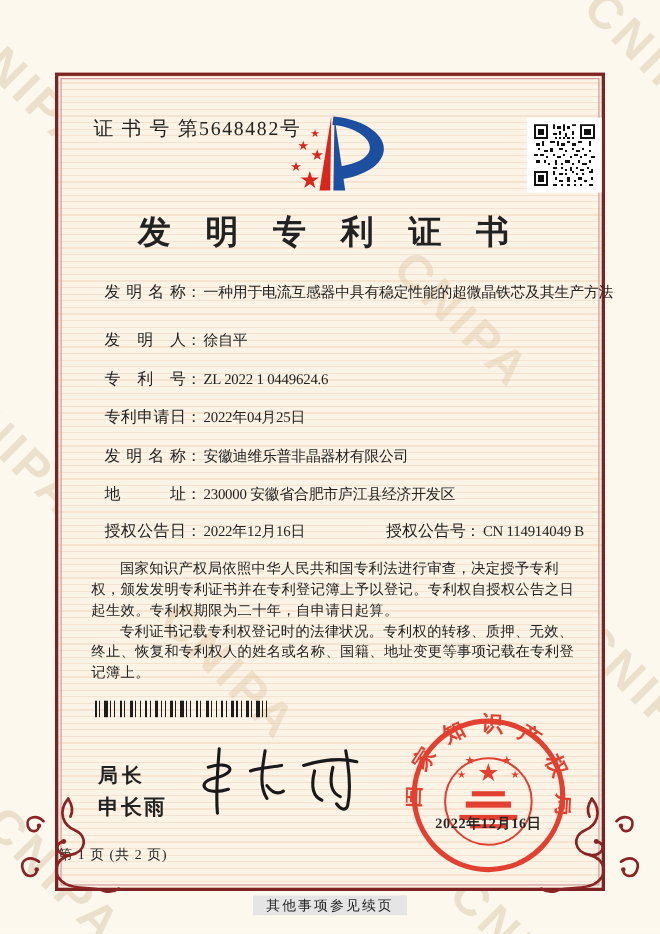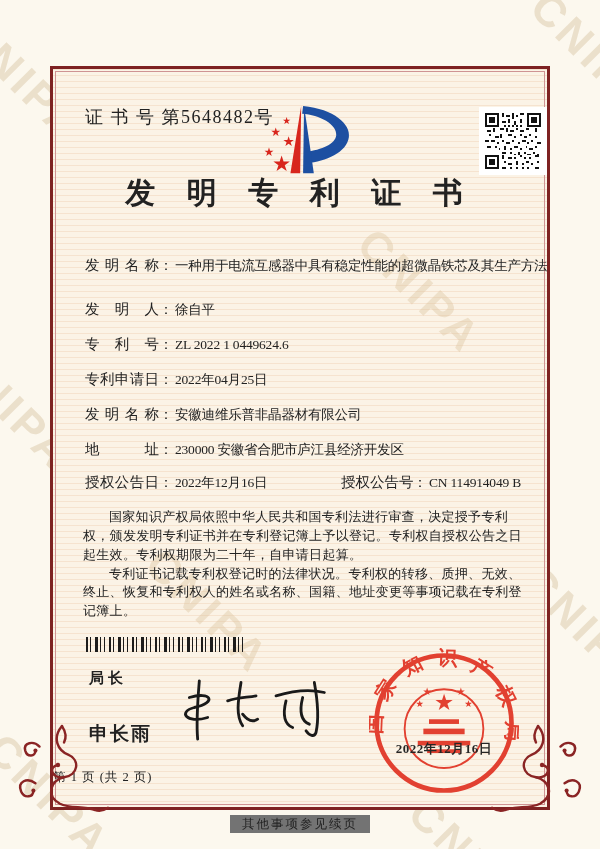--- a/index.html
+++ b/index.html
@@ -30,65 +30,65 @@
   .frame-inner{position:absolute;inset:2px;border:1px solid #cf9393;pointer-events:none;}
   .flourish{position:absolute;width:94px;height:94px;z-index:4;}
   .flourish.left{left:15px;top:722px;}
   .flourish.right{left:491px;top:722px;transform:scaleX(-1);}
   
   .cert-no{position:absolute;left:32px;top:36px;font-size:18px;letter-spacing:1.5px;z-index:2;}
   .logo{position:absolute;left:204px;top:34px;width:100px;height:76px;z-index:2;}
   .qr{position:absolute;left:426px;top:38px;width:68px;height:68px;background:#fff;
       display:flex;align-items:center;justify-content:center;z-index:2;}
   .title{
-    position:absolute;left:0;top:104px;width:100%;text-align:center;
+    position:absolute;left:0;top:122px;width:100%;text-align:center;
     font-size:30px;font-weight:700;letter-spacing:12px;z-index:2;
   }
   
   .frow{position:absolute;left:32px;width:460px;white-space:nowrap;font-size:14px;z-index:2;}
   .r1{top:187px;} .r2{top:231px;} .r3{top:266px;} .r4{top:301px;}
   .r5{top:336px;} .r6{top:371px;} .r7{top:404px;}
-  .flabel{display:inline-block;width:74px;text-align:justify;text-align-last:justify;font-size:14.5px;}
+  .flabel{display:inline-block;width:74px;text-align:justify;text-align-last:justify;font-size:14.5px;margin-left:10px;}
   .colon{display:inline-block;margin-right:2px;}
   .fvalue{font-size:13.5px;letter-spacing:-.2px;text-align:right;}
   .grant{position:absolute;left:256px;top:0;}
   .grant .flabel{width:72px;}
   
   .paras{position:absolute;left:30px;top:439px;width:440px;z-index:2;}
   .paras p{margin:0;text-indent:2em;font-size:13px;line-height:1.45;letter-spacing:.3px;}
   
   .barcode{
     position:absolute;left:33px;top:568px;width:158px;height:15px;z-index:2;
     background:repeating-linear-gradient(90deg,
       #1d1d1d 0 2px, transparent 2px 4px,
       #1d1d1d 4px 5px, transparent 5px 9px,
       #1d1d1d 9px 12px, transparent 12px 14px,
       #1d1d1d 14px 15px, transparent 15px 18px,
       #1d1d1d 18px 19px, transparent 19px 23px);
   }
   
-  .director-title{position:absolute;left:36px;top:600px;font-size:15px;font-weight:700;
+  .director-title{position:absolute;left:36px;top:624px;font-size:18px;font-weight:700;
       letter-spacing:4px;font-family:"Liberation Sans","DejaVu Sans",sans-serif;z-index:2;}
   .director-name{position:absolute;left:36px;top:652px;font-size:19px;font-weight:700;
       letter-spacing:2px;font-family:"Liberation Sans","DejaVu Sans",sans-serif;z-index:2;}
   .signature{position:absolute;left:118px;top:598px;width:175px;height:86px;z-index:2;}
   
   .seal{position:absolute;left:316px;top:579px;width:150px;height:150px;z-index:3;opacity:.92;}
   .seal svg{position:absolute;inset:0;}
   .seal-date{
     position:absolute;left:-8px;top:92px;width:166px;text-align:center;
     font-size:13px;font-weight:700;color:#151515;letter-spacing:.5px;z-index:4;
   }
   
   .page-no{position:absolute;left:0;top:700px;width:100%;font-size:12.5px;
       letter-spacing:1px;z-index:2;}
   .footer-note{
     position:absolute;left:0;top:814px;width:100%;text-align:center;z-index:2;
   }
-  .footer-note span{background:#737373;padding:2px 12px;font-size:12.5px;letter-spacing:2px;text-align:center;}
+  .footer-note span{background:#e5e5e5;padding:2px 12px;font-size:12.5px;letter-spacing:2px;text-align:center;}
 </style>
 </head>
 <body>
 
 <div class="wm" style="left:-14px;top:8px;">CNIPA</div>
 <div class="wm" style="left:556px;top:-18px;">CNIPA</div>
 <div class="wm" style="left:-26px;top:336px;">CNIPA</div>
 <div class="wm" style="left:548px;top:556px;">CNIPA</div>
 <div class="wm" style="left:12px;top:724px;">CNIPA</div>
 <div class="wm" style="left:434px;top:788px;">CNIPA</div>

